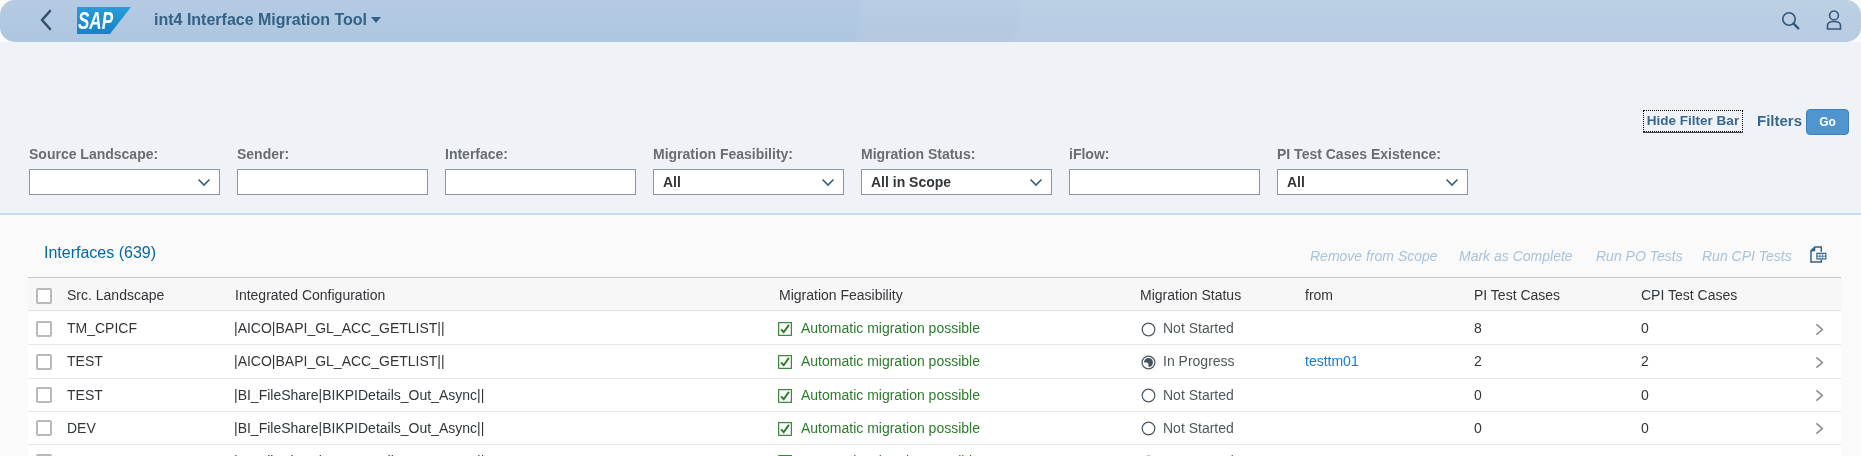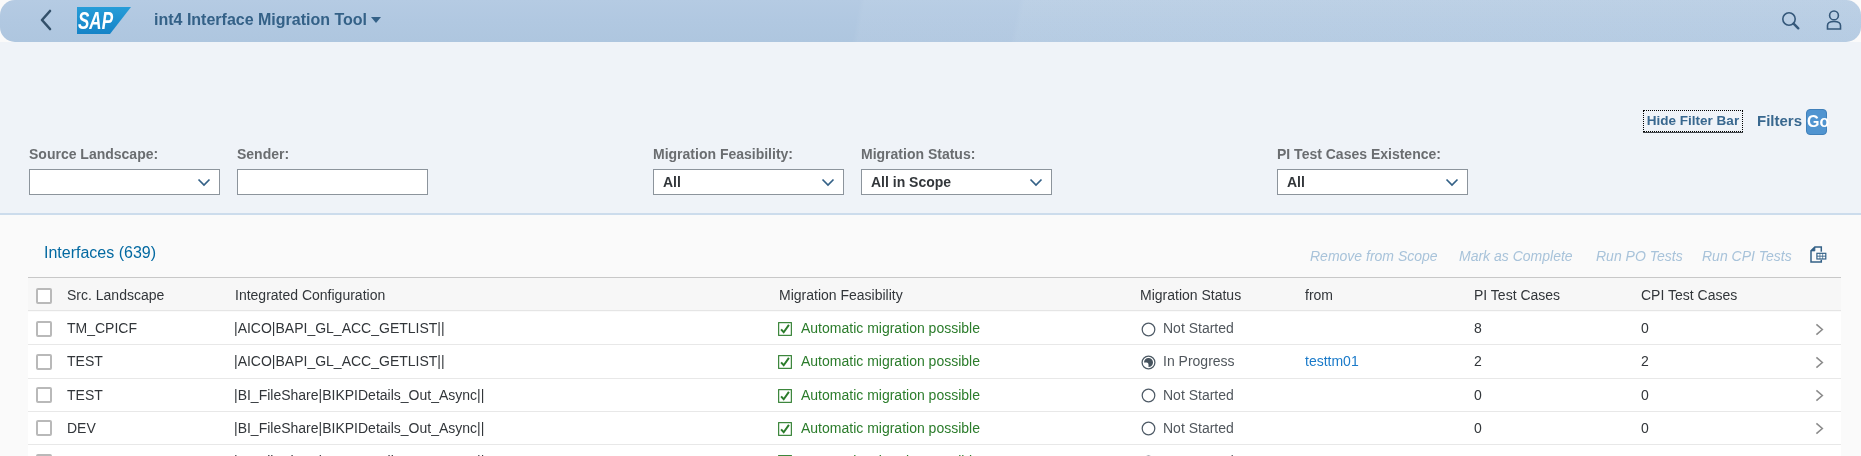--- a/index.html
+++ b/index.html
@@ -16,22 +16,22 @@
 #shellTitle { position:absolute; left:154px; top:11px; font-size:16px; font-weight:bold; color:#346187; }
 #titleCaret { position:absolute; left:371px; top:17px; width:0; height:0;
   border-left:5px solid transparent; border-right:5px solid transparent; border-top:6.5px solid #346187; }
 
 
 #filterbar { position:absolute; left:0; top:42px; width:1861px; height:173px;
   background:#eff3f8; border-bottom:2px solid #ccdcec;font-weight:bold; }
 #hideFb { position:absolute; top:68px; left:1643px; width:100px; height:22px; line-height:20px;
   text-align:center; color:#39688f; font-size:13.5px; border:1px dotted #000; box-shadow:0 1px 0 #41464b; }
 #filtersBtn { position:absolute; top:70px; left:1757px; color:#39688f; font-size:15px; }
-#goBtn { position:absolute; top:67px; left:1806px; width:21px; height:26px; background:#5094d0;
-  border:1px solid #4080ba; border-radius:4px; color:#fff; font-size:16px; text-align:center; line-height:24px; }
+#goBtn { position:absolute; top:67px; left:1806px; width:43px; height:26px; background:#5094d0;
+  border:1px solid #4080ba; border-radius:4px; color:#fff; font-size:12px; text-align:center; line-height:24px; }
 .flt { position:absolute; top:104px; width:191px; }
 .flt label { display:block; font-size:14px; color:#6a6d70; margin-bottom:7px; height:16px; }
 .ctrl { position:relative; width:191px; height:26px; background:#fff; border:1px solid #8c949c; }
 .ctrl .val { position:absolute; left:9px; top:4px; font-size:14px; color:#32363a; }
 .ctrl svg.chev { position:absolute; right:8px; top:8px; }
 
 
 #panel { position:absolute; left:28px; top:231px; width:1813px; height:225px; background:transparent; }
 #tblTitle { position:absolute; left:16px; top:13px; font-size:16px; color:#0369a1; }
 .tb-link { position:absolute; top:17px; font-size:14px; color:#a8c3da;font-style:italic; }
@@ -88,37 +88,45 @@
       <div class="ctrl">
           <svg class="chev" width="14" height="9" viewBox="0 0 14 9">
             <path d="M1.5 1.5 L7 7 L12.5 1.5" fill="none" stroke="#346187" stroke-width="1.7"></path>
           </svg>
         </div>
       </div>
     <div class="flt" style="left:237px">
         <label>Sender:</label>
       <div class="ctrl"></div>
       </div>
+    <div class="flt" style="left:445px">
+        <label>Interface:</label>
+      <div class="ctrl"></div>
+      </div>
     <div class="flt" style="left:653px">
         <label>Migration Feasibility:</label>
       <div class="ctrl">
           <span class="val">All</span>
           <svg class="chev" width="14" height="9" viewBox="0 0 14 9">
             <path d="M1.5 1.5 L7 7 L12.5 1.5" fill="none" stroke="#346187" stroke-width="1.7"></path>
           </svg>
         </div>
       </div>
     <div class="flt" style="left:861px">
         <label>Migration Status:</label>
       <div class="ctrl">
           <span class="val">All in Scope</span>
           <svg class="chev" width="14" height="9" viewBox="0 0 14 9">
             <path d="M1.5 1.5 L7 7 L12.5 1.5" fill="none" stroke="#346187" stroke-width="1.7"></path>
           </svg>
         </div>
+      </div>
+    <div class="flt" style="left:1069px">
+        <label>iFlow:</label>
+      <div class="ctrl"></div>
       </div>
     <div class="flt" style="left:1277px">
         <label>PI Test Cases Existence:</label>
       <div class="ctrl">
           <span class="val">All</span>
           <svg class="chev" width="14" height="9" viewBox="0 0 14 9">
             <path d="M1.5 1.5 L7 7 L12.5 1.5" fill="none" stroke="#346187" stroke-width="1.7"></path>
           </svg>
         </div>
       </div>

